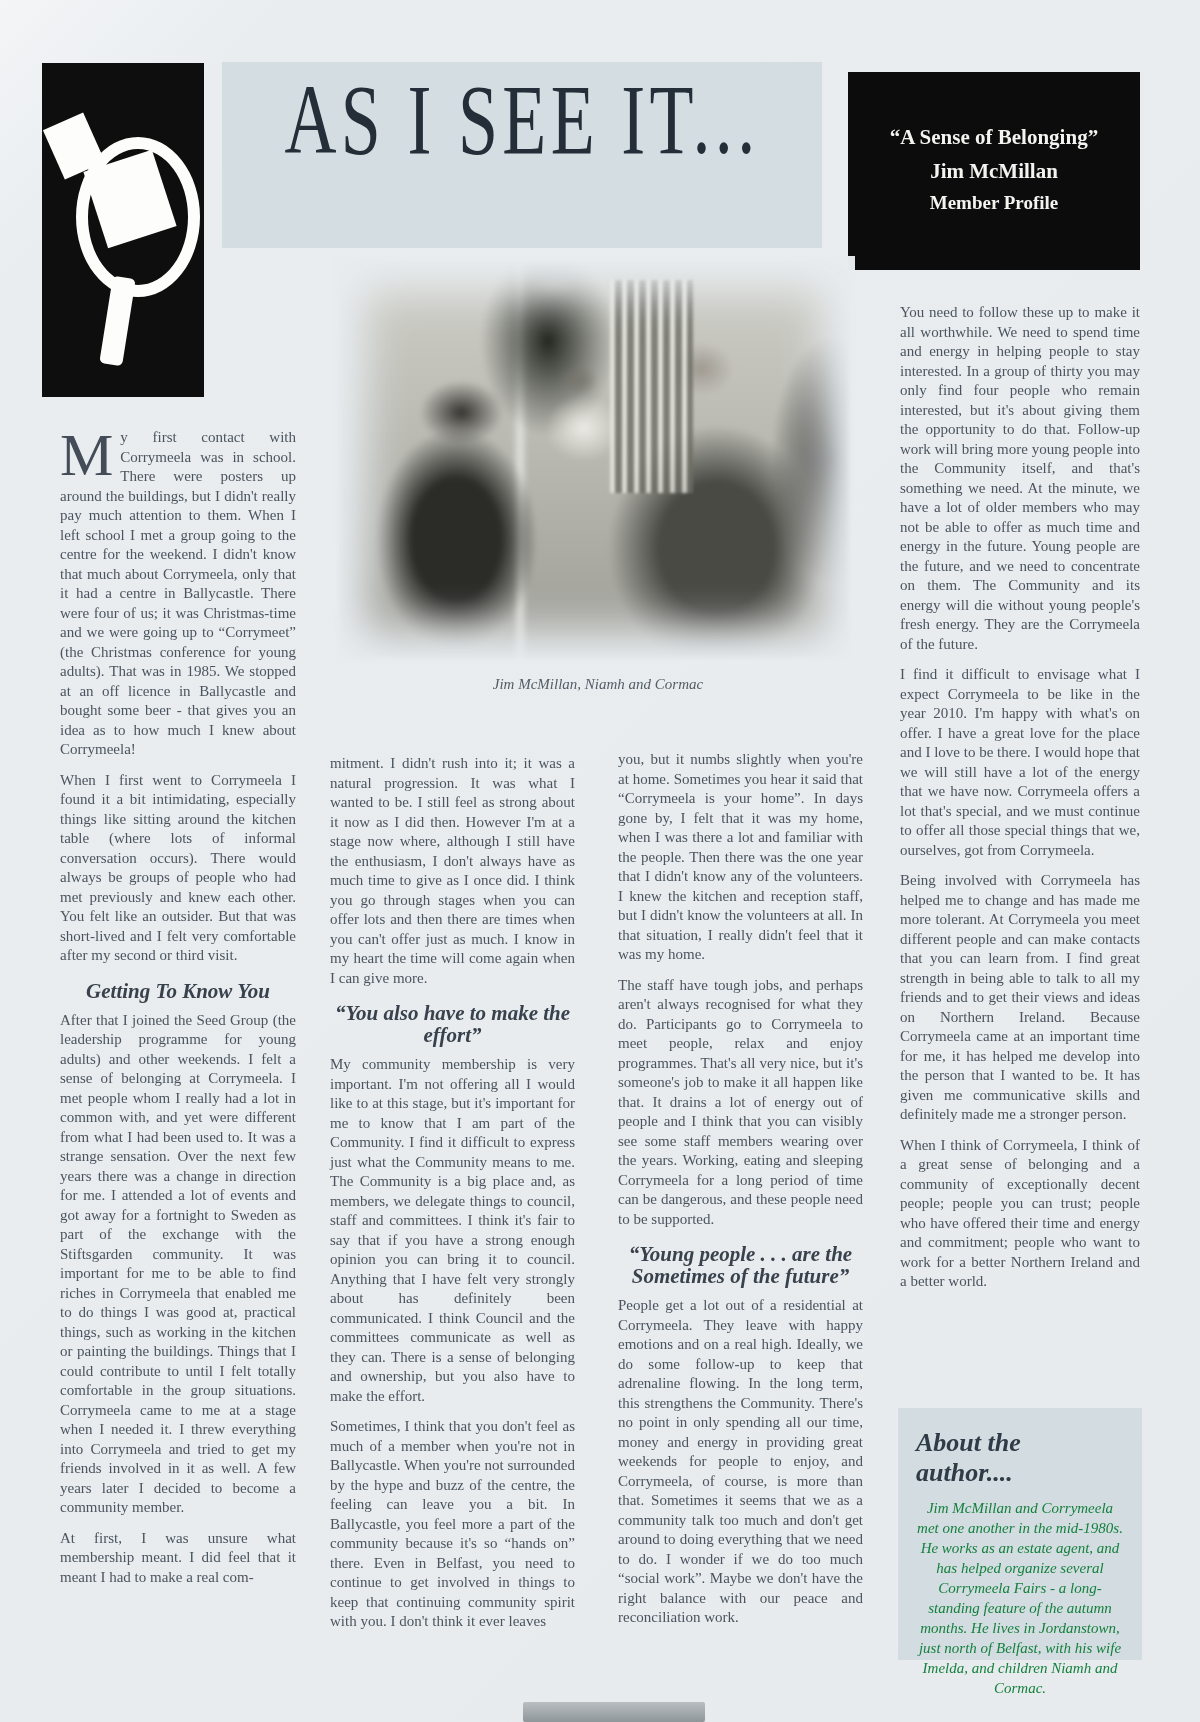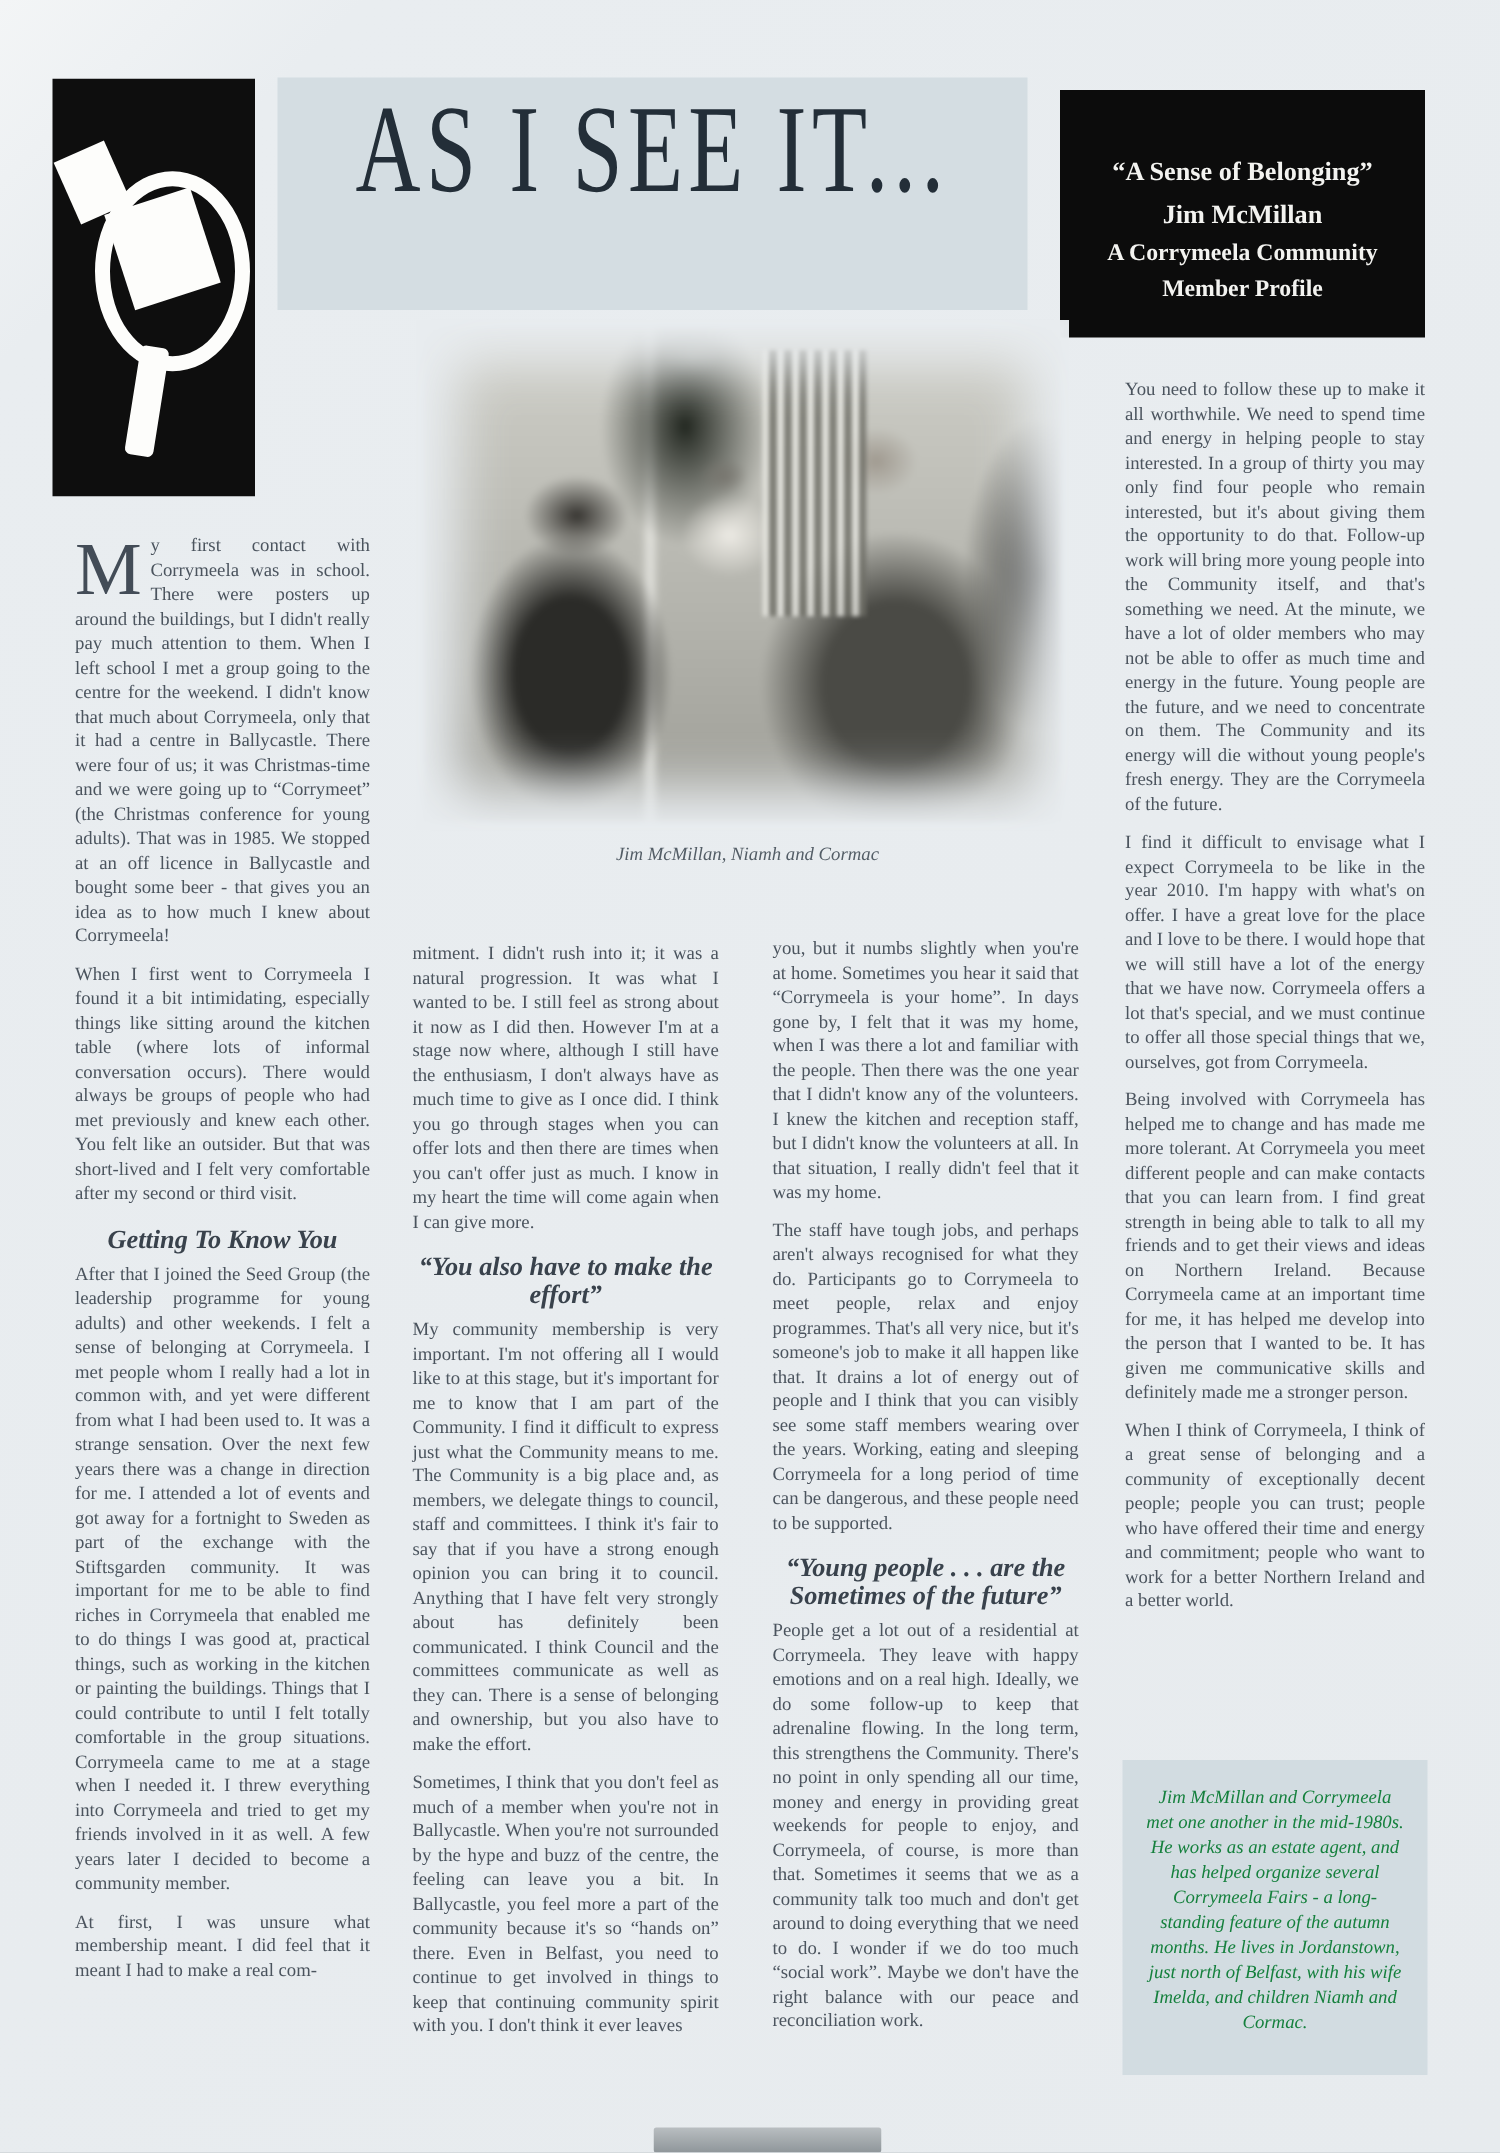--- a/index.html
+++ b/index.html
@@ -79,21 +79,20 @@
     <div class="mag-handle"></div>
   </div>
 
   <div class="masthead">
     <div class="masthead-title">AS I SEE IT...</div>
   </div>
 
   <div class="profile-box">
     <div class="l1">“A Sense of Belonging”</div>
     <div class="l2">Jim McMillan</div>
-    <div class="l3">A Corrymeela Community</div>
     <div class="l4">Member Profile</div>
   </div>
 
   <div class="photo">
     <div class="photo-art"></div>
     <div class="photo-balusters"></div>
     <div class="photo-feather"></div>
   </div>
   <div class="caption">Jim McMillan, Niamh and Cormac</div>
 
@@ -120,18 +119,19 @@
   </div>
 
   <div class="col col-4">
     <p>You need to follow these up to make it all worthwhile. We need to spend time and energy in helping people to stay interested. In a group of thirty you may only find four people who remain interested, but it's about giving them the opportunity to do that. Follow-up work will bring more young people into the Community itself, and that's something we need. At the minute, we have a lot of older members who may not be able to offer as much time and energy in the future. Young people are the future, and we need to concentrate on them. The Community and its energy will die without young people's fresh energy. They are the Corrymeela of the future.</p>
     <p>I find it difficult to envisage what I expect Corrymeela to be like in the year 2010. I'm happy with what's on offer. I have a great love for the place and I love to be there. I would hope that we will still have a lot of the energy that we have now. Corrymeela offers a lot that's special, and we must continue to offer all those special things that we, ourselves, got from Corrymeela.</p>
     <p>Being involved with Corrymeela has helped me to change and has made me more tolerant. At Corrymeela you meet different people and can make contacts that you can learn from. I find great strength in being able to talk to all my friends and to get their views and ideas on Northern Ireland. Because Corrymeela came at an important time for me, it has helped me develop into the person that I wanted to be. It has given me communicative skills and definitely made me a stronger person.</p>
     <p>When I think of Corrymeela, I think of a great sense of belonging and a community of exceptionally decent people; people you can trust; people who have offered their time and energy and commitment; people who want to work for a better Northern Ireland and a better world.</p>
   </div>
 
   <div class="about-box">
+    <h2>About the author....</h2>
     <div class="about-body">Jim McMillan and Corrymeela met one another in the mid-1980s. He works as an estate agent, and has helped organize several Corrymeela Fairs - a long-standing feature of the autumn months. He lives in Jordanstown, just north of Belfast, with his wife Imelda, and children Niamh and Cormac.</div>
   </div>
 
   <div class="page-edge"></div>
 
 </div>
 
 </body></html>

